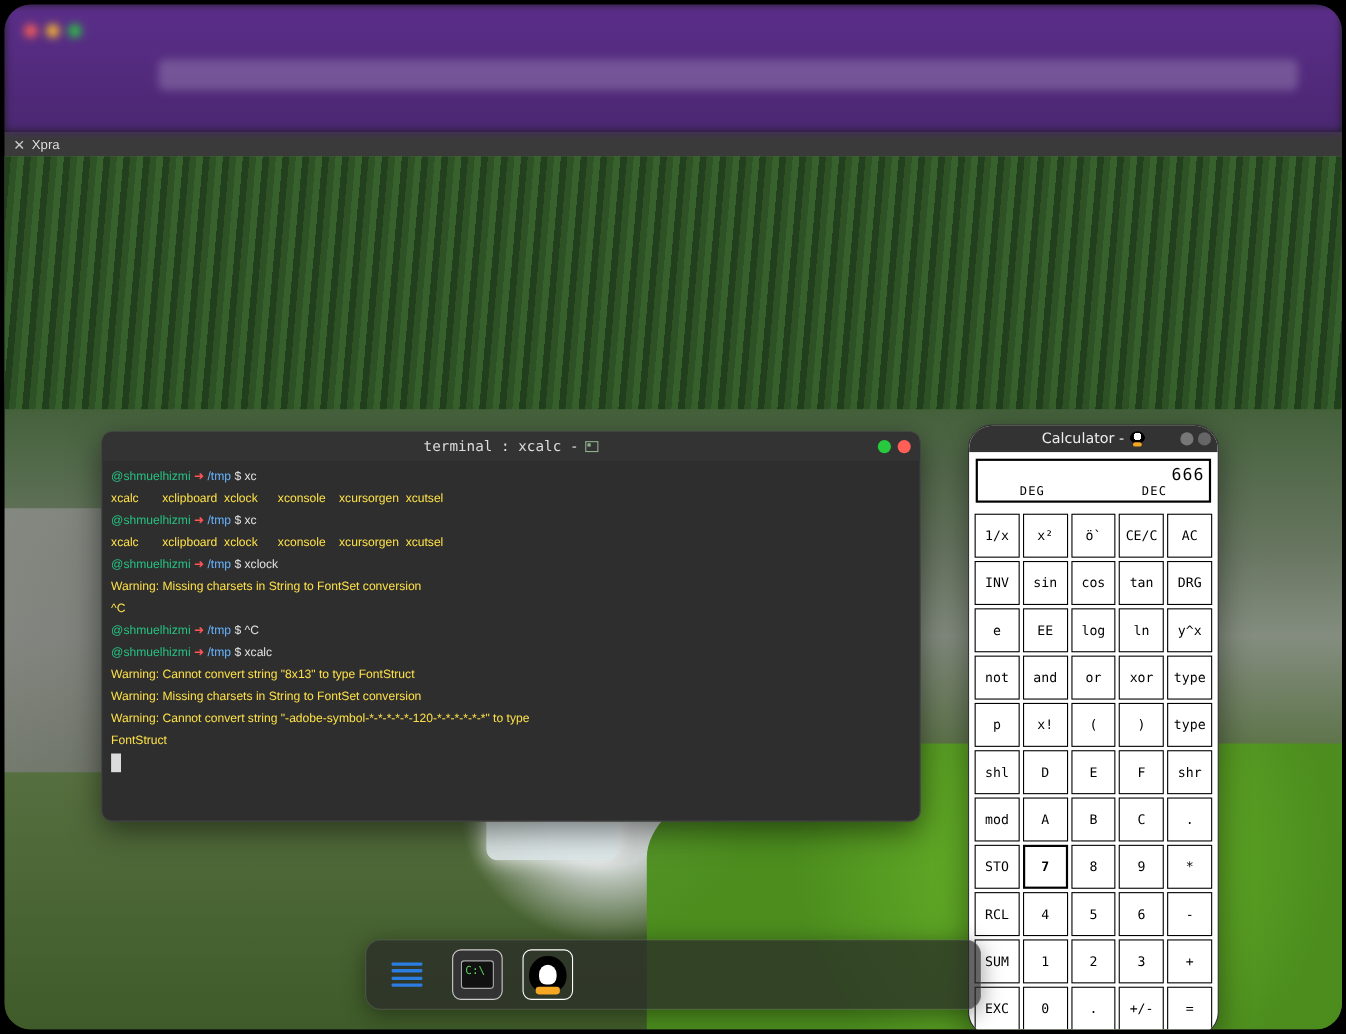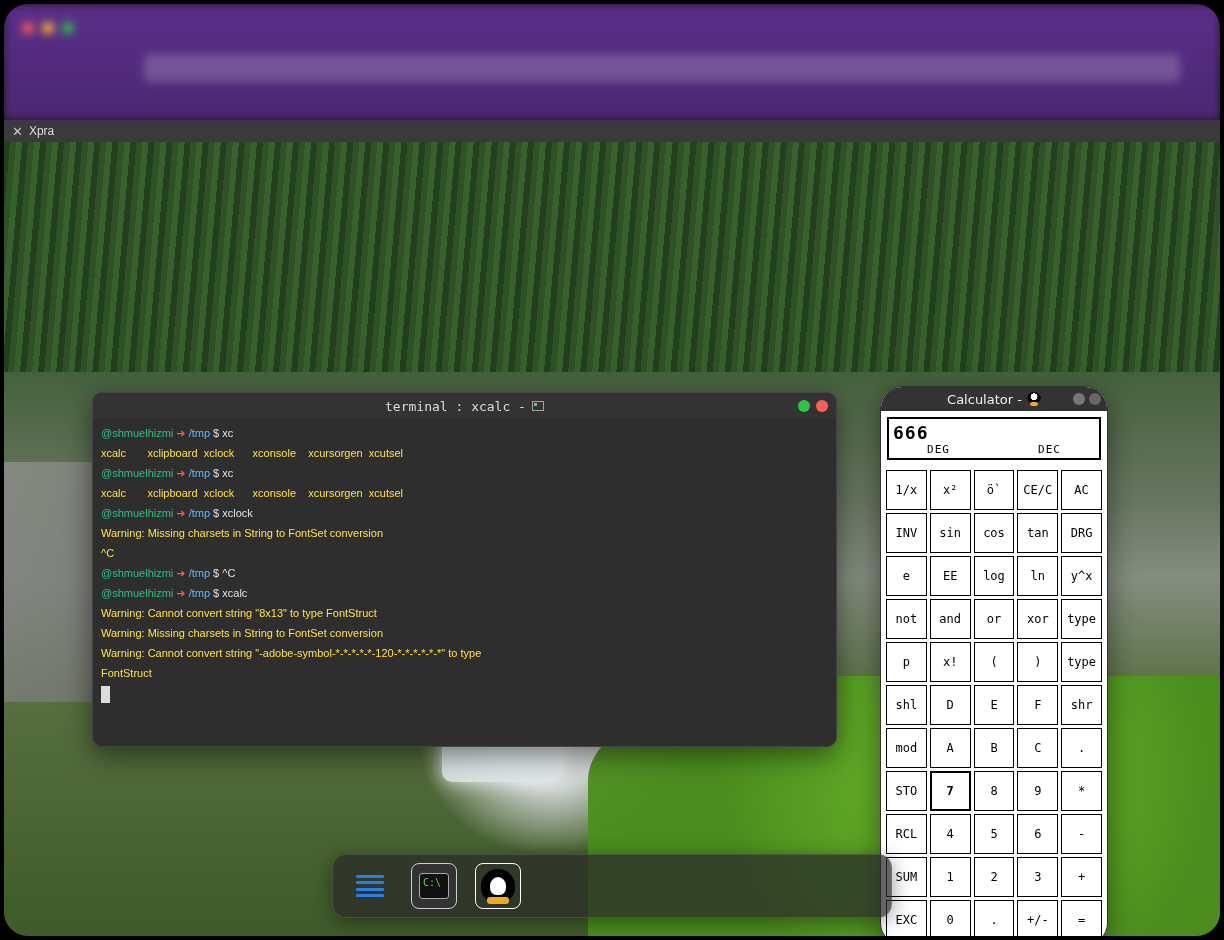--- a/index.html
+++ b/index.html
@@ -185,21 +185,21 @@
       background:#f5a623; border-radius:2px;
     }
     .calc-display {
       margin: 6px 6px 4px 6px;
       border: 2px solid #000;
       background:#fff;
       padding:3px 4px 2px 4px;
       font-family: "DejaVu Sans Mono","Courier New",monospace;
     }
     .calc-display .main {
-      font-size:18px; letter-spacing:1px; min-height:18px;font-weight:bold;
+      text-align:right; font-size:15px; letter-spacing:1px; min-height:18px;
     }
     .calc-display .modes {
       display:flex; justify-content:space-around; font-size:11px; letter-spacing:1px;gap:20px;
     }
     .calc-grid {
       display:grid;
       grid-template-columns: repeat(5, 1fr);
       gap:3px;
       padding: 0 5px;
     }

